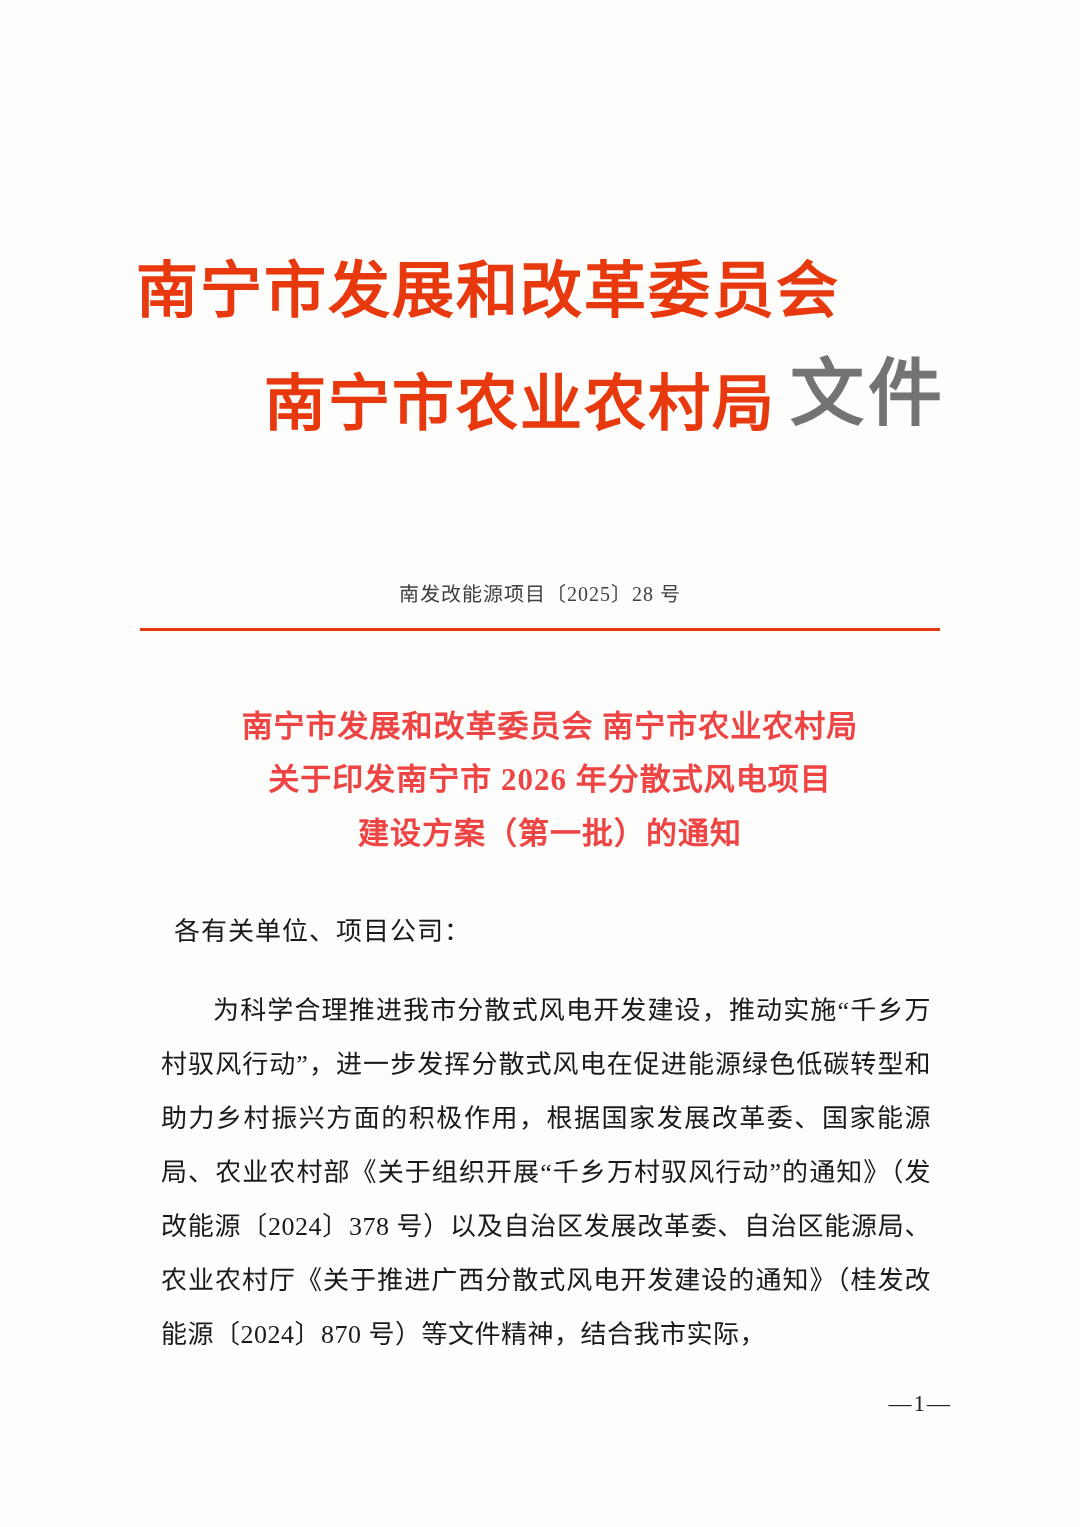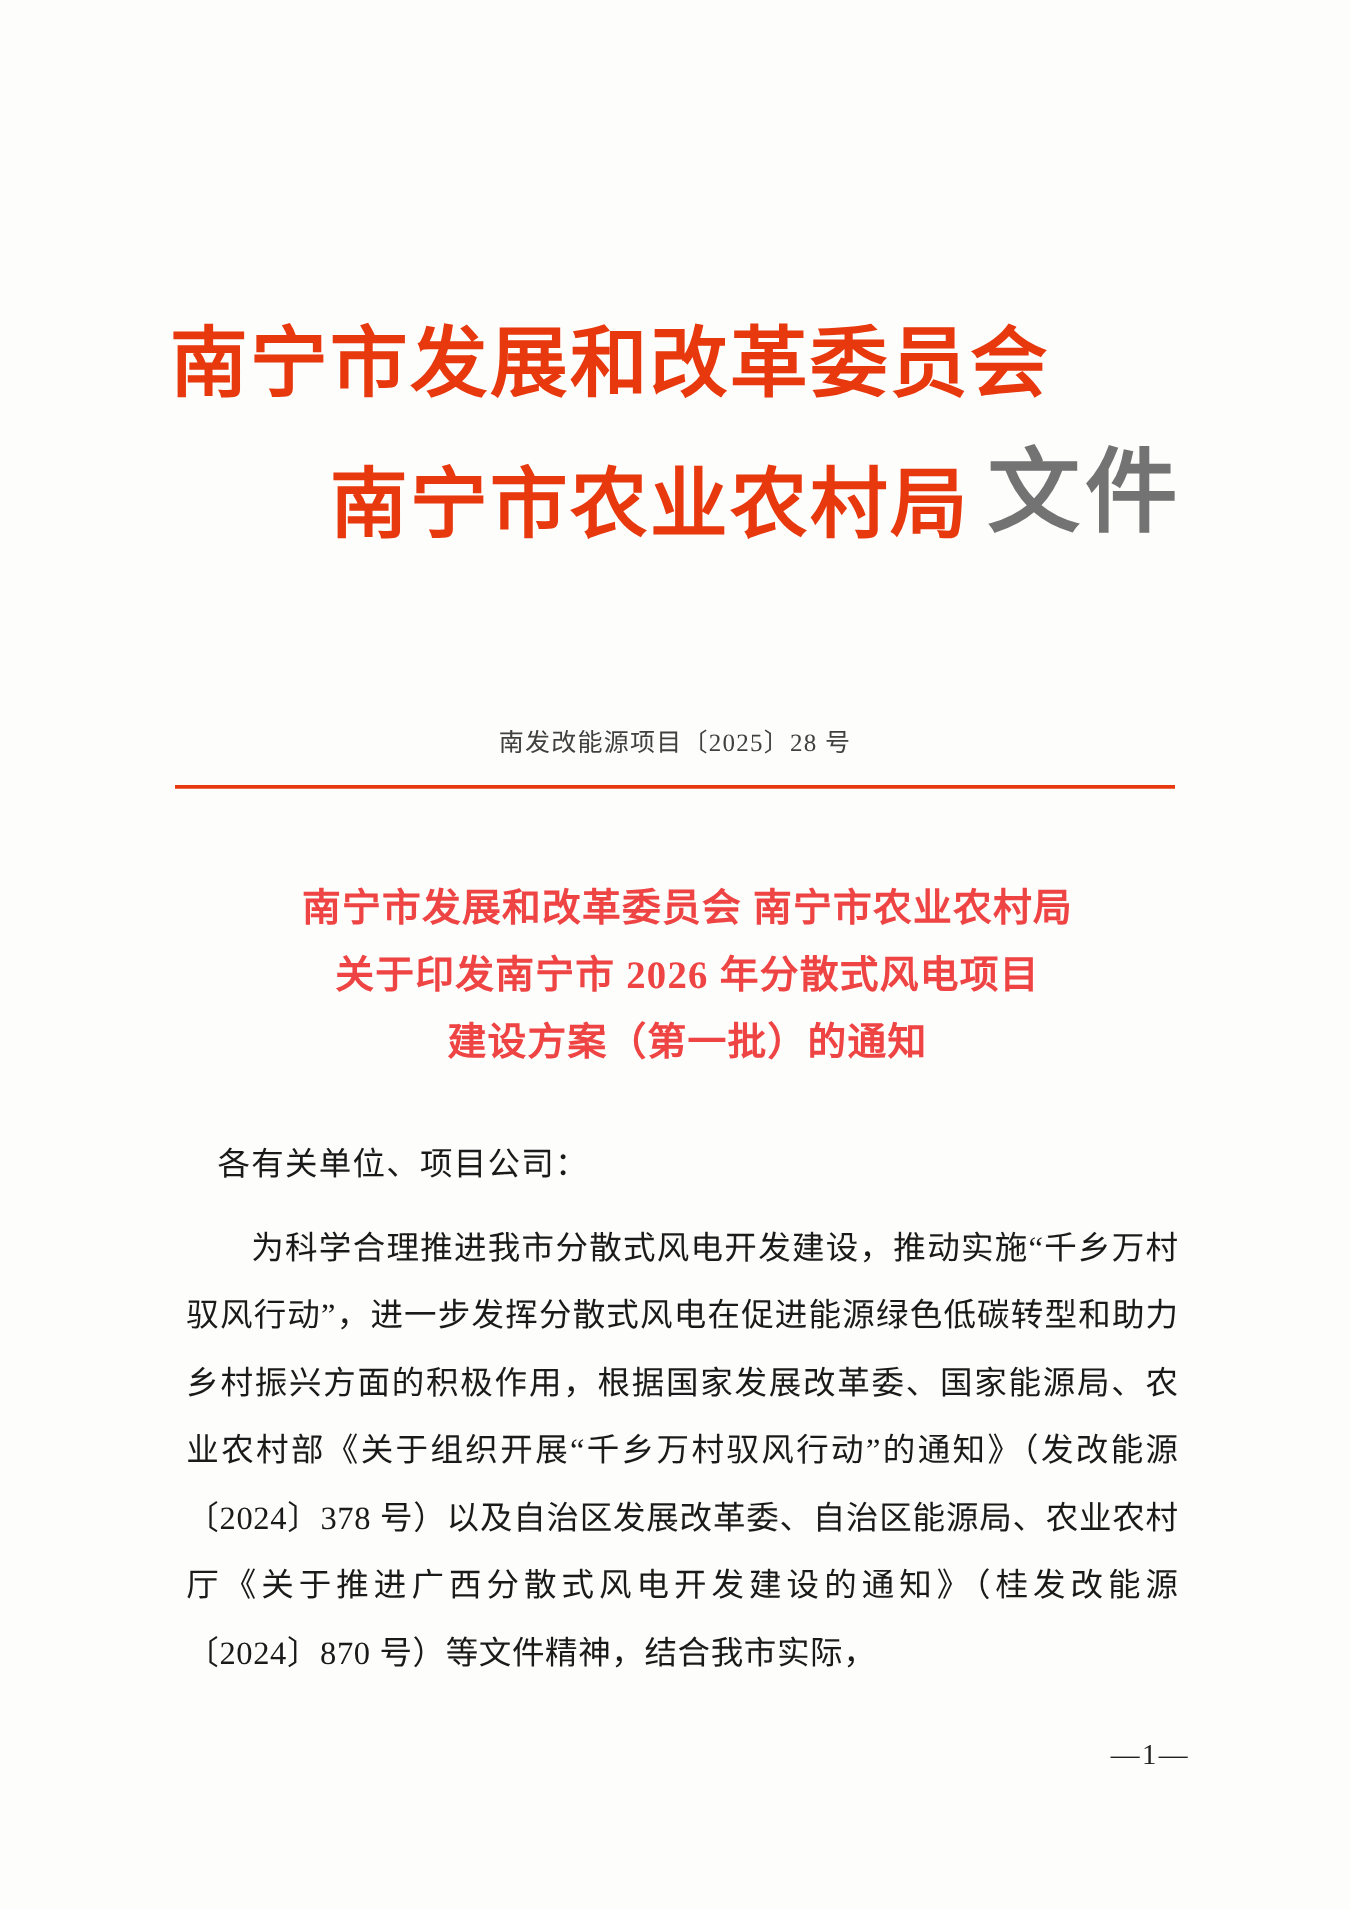--- a/index.html
+++ b/index.html
@@ -116,21 +116,21 @@
     right: 133px;
     top: 968px;
     font-size: 26px;
     line-height: 2.08;
     letter-spacing: 0.5px;
     text-align: justify;
     text-justify: inter-ideograph;
     color: #1a1a1a;
   }
   .body-text p {
-    margin: 4px;
+    margin: 16px;
     text-indent: 2em;
   }
 
   .page-number {
     position: absolute;
     right: 128px;
     bottom: 110px;
     font-size: 23px;
     color: #222;
     letter-spacing: 2px;

